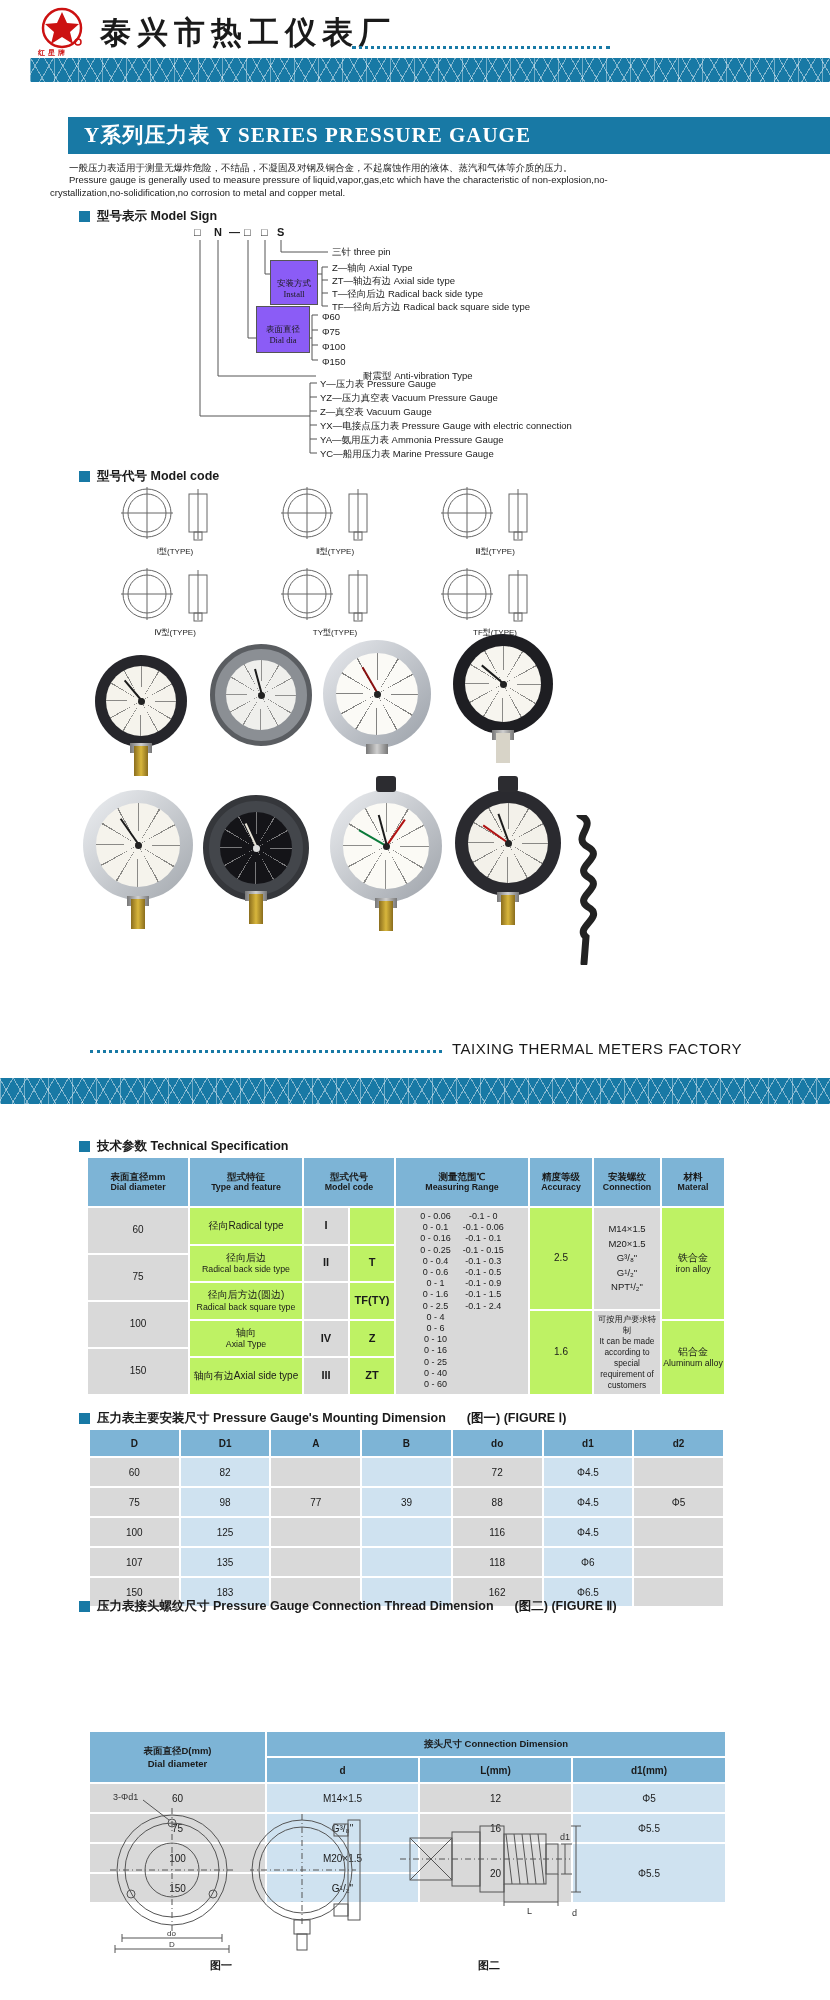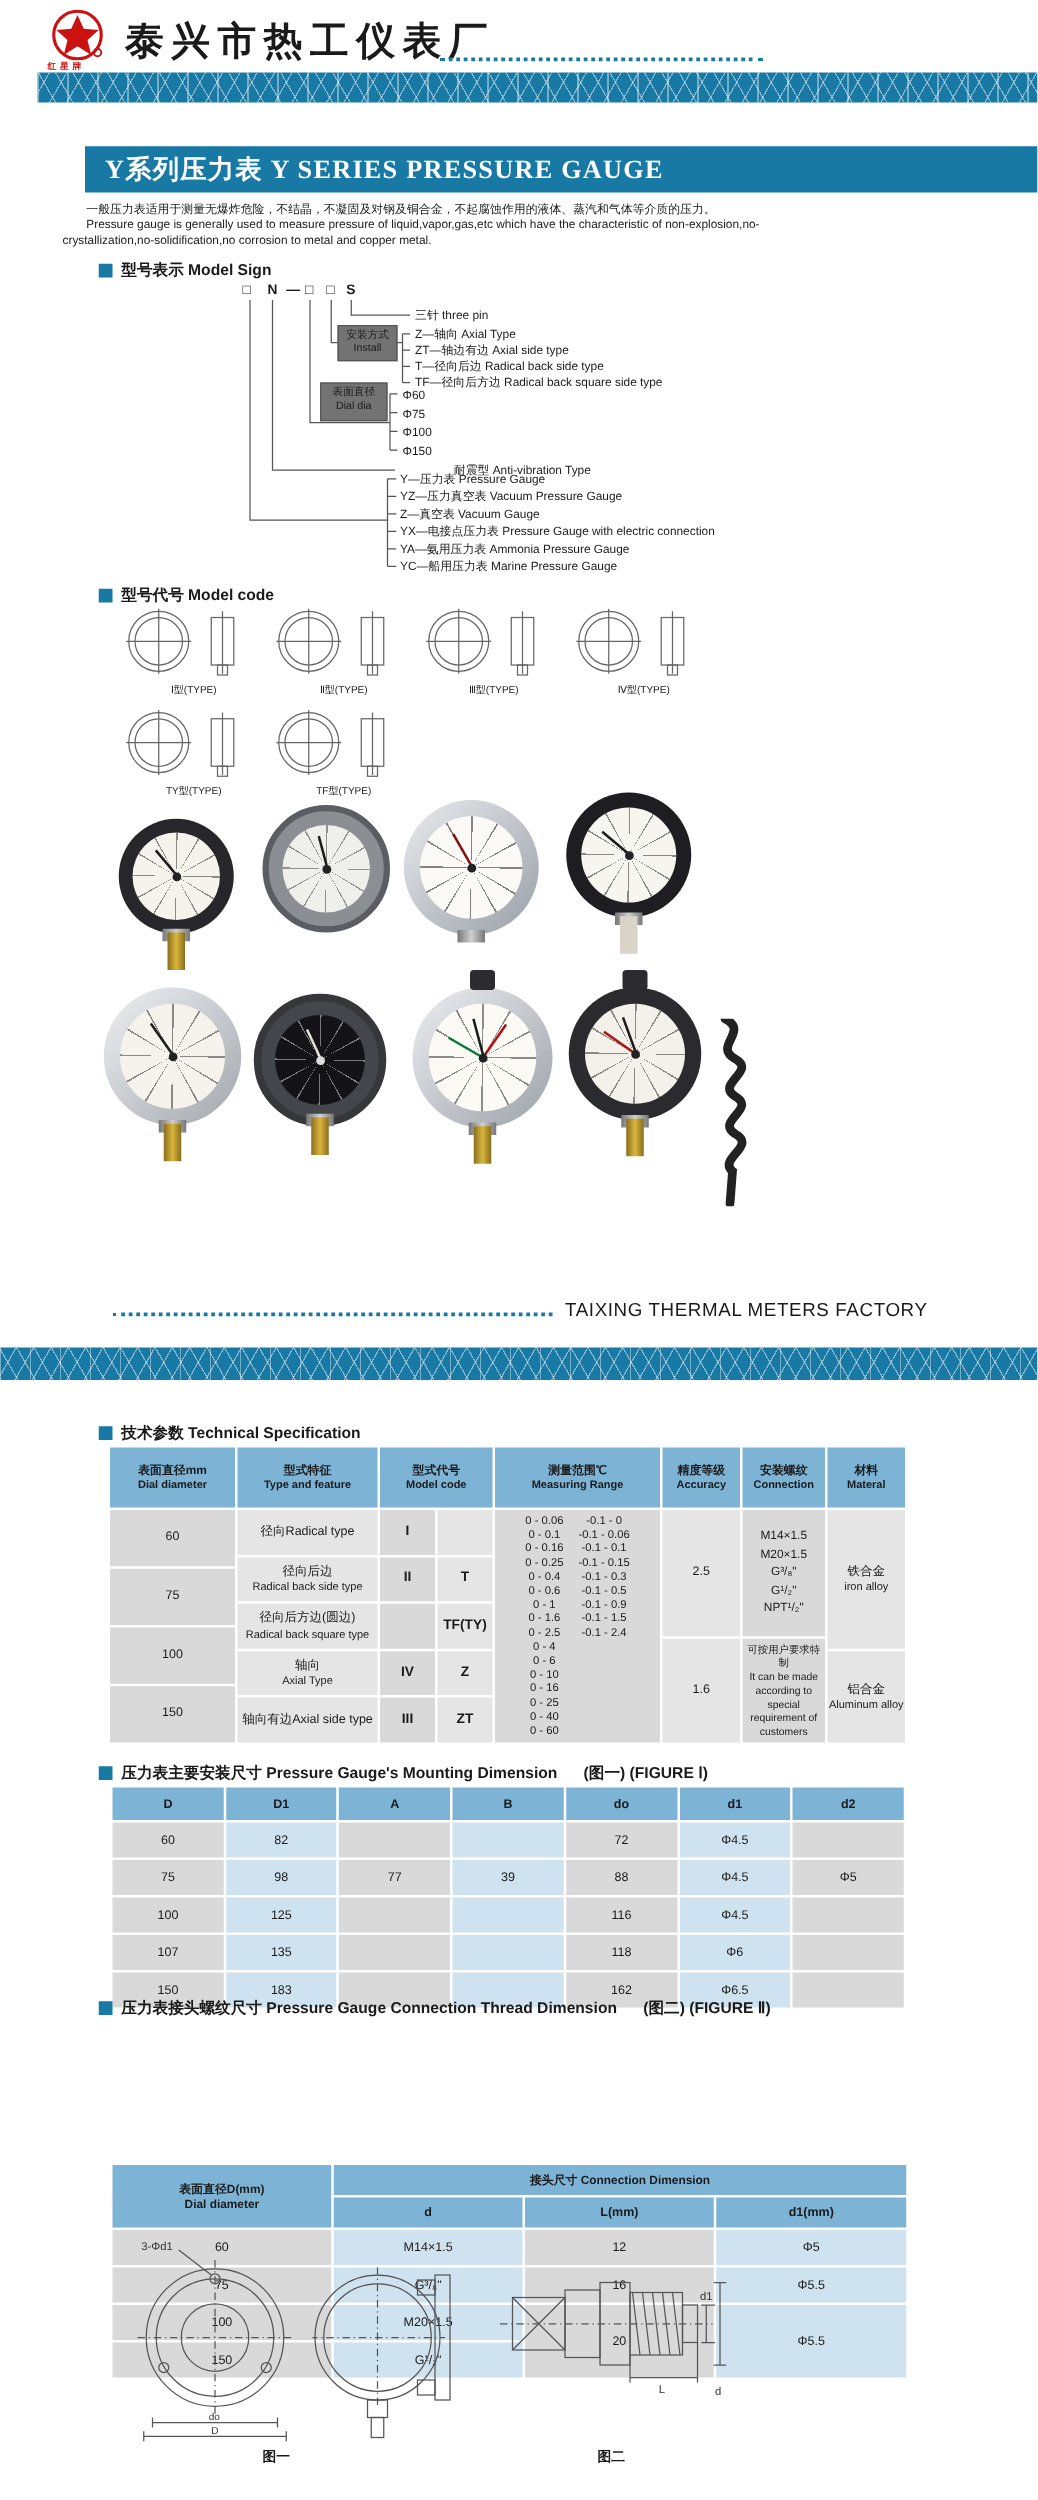--- a/index.html
+++ b/index.html
@@ -31,24 +31,24 @@
   .sec-h{position:absolute;display:flex;align-items:center;gap:7px;font-size:12.5px;font-weight:bold;}
   .sq{width:11px;height:11px;background:#1879a5;flex:0 0 auto;}
   .sec-ref{font-weight:bold;margin-left:14px;}
 
   
   .diagram{position:absolute;left:130px;top:226px;width:520px;height:240px;font-size:9.5px;}
   .diagram svg{position:absolute;left:0;top:0;}
   .ms-code span{position:absolute;top:0;font-weight:bold;font-size:11px;}
   .ms-item{white-space:nowrap;}
   .ms-list{position:absolute;}
-  .ms-box{position:absolute;border:1px solid #555;text-align:center;font-size:8.5px;line-height:1.35;padding-top:1px;background:#737373;}
-
-  
-  .drawings{position:absolute;left:95px;top:486px;width:480px;display:grid;grid-template-columns:repeat(4,1fr);row-gap:10px;}
+  .ms-box{position:absolute;border:1px solid #555;text-align:center;font-size:8.5px;line-height:1.35;padding-top:17px;background:#8b5cf6;font-family:Liberation Serif, serif;}
+
+  
+  .drawings{position:absolute;left:95px;top:486px;width:480px;display:grid;grid-template-columns:repeat(3,1fr);row-gap:10px;}
   .draw-item{display:flex;flex-direction:column;align-items:center;}
   .draw-item .lbl{font-size:8px;margin-top:2px;}
 
   
   .photos{position:absolute;left:55px;top:640px;width:600px;height:385px;}
   .pg{position:absolute;border-radius:50%;box-sizing:border-box;}
   .pg .ticks{position:absolute;inset:0;border-radius:50%;
     background:repeating-conic-gradient(#333 0deg 2deg, transparent 2deg 30deg);}
   .pg .face{position:absolute;inset:12%;border-radius:50%;display:flex;align-items:center;justify-content:center;}
   .pg .needle{position:absolute;left:50%;top:50%;width:2px;height:38%;background:#1b1b1b;transform-origin:top center;}
@@ -62,21 +62,21 @@
   .divider-dots{position:absolute;left:90px;top:1050px;width:352px;border-bottom:3px dotted #1879a5;}
   .divider-name{position:absolute;left:452px;top:1040px;font-size:15px;font-weight:normal;letter-spacing:0.5px;}
 
   
   .spec-grid{position:absolute;left:88px;top:1158px;display:grid;
     grid-template-columns:100px 112px 44px 44px 132px 62px 66px 62px;
     grid-template-rows:48px repeat(20,7.4px);gap:2px;background:#fff;}
   .c{display:flex;flex-direction:column;align-items:center;justify-content:center;text-align:center;font-size:10px;line-height:1.25;}
   .c.h{background:#7db4d6;font-weight:bold;font-size:9.5px;}
   .c.g{background:#d9d9d9;}
-  .c.b{background:#e5e5e5;}
+  .c.b{background:#bef264;}
   .c .en{font-size:8.8px;}
   .rangecell{flex-direction:row;gap:12px;align-items:flex-start;padding-top:3px;}
   .rangecol div{font-size:9px;line-height:11.2px;white-space:nowrap;}
   .threadlines div{font-size:9.5px;line-height:14.5px;white-space:nowrap;}
   .custom{font-size:8.3px;line-height:11px;padding:12px 3px;}
   .codecell{font-size:11px;font-weight:bold;}
 
   
   table{border-collapse:collapse;table-layout:fixed;}
   .dim-table{position:absolute;left:88px;width:637px;}

